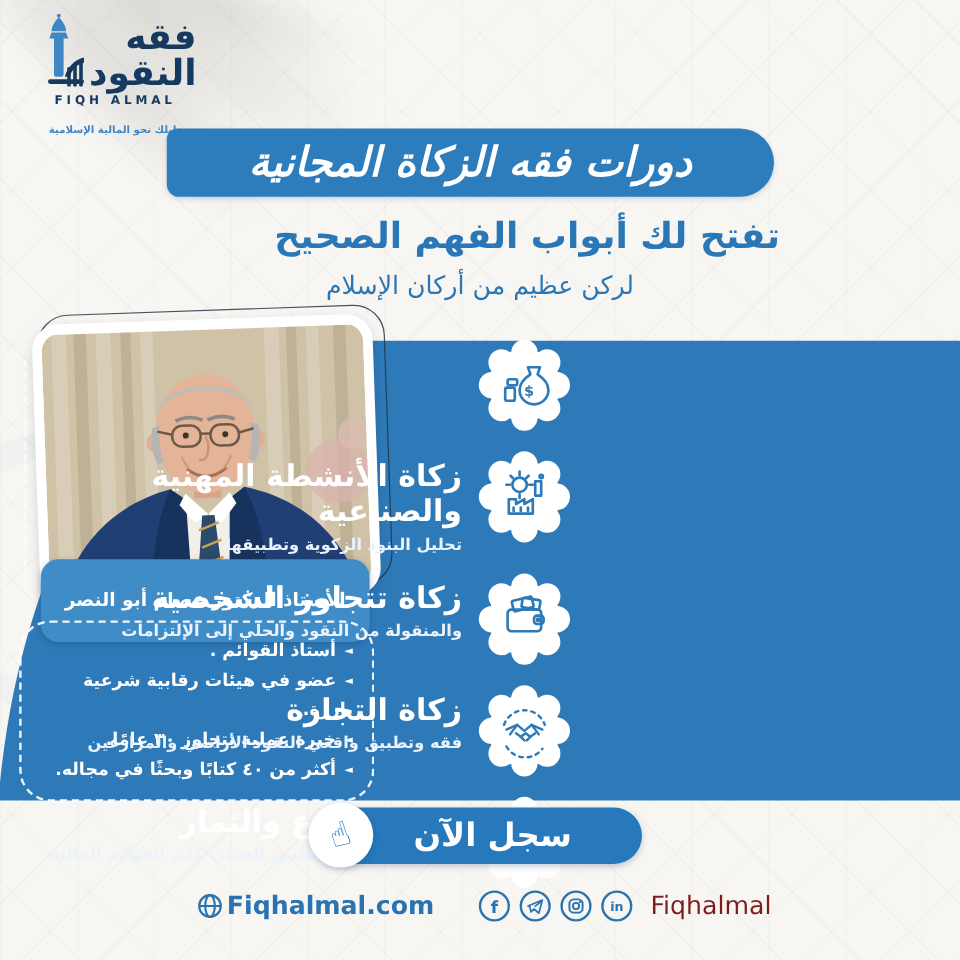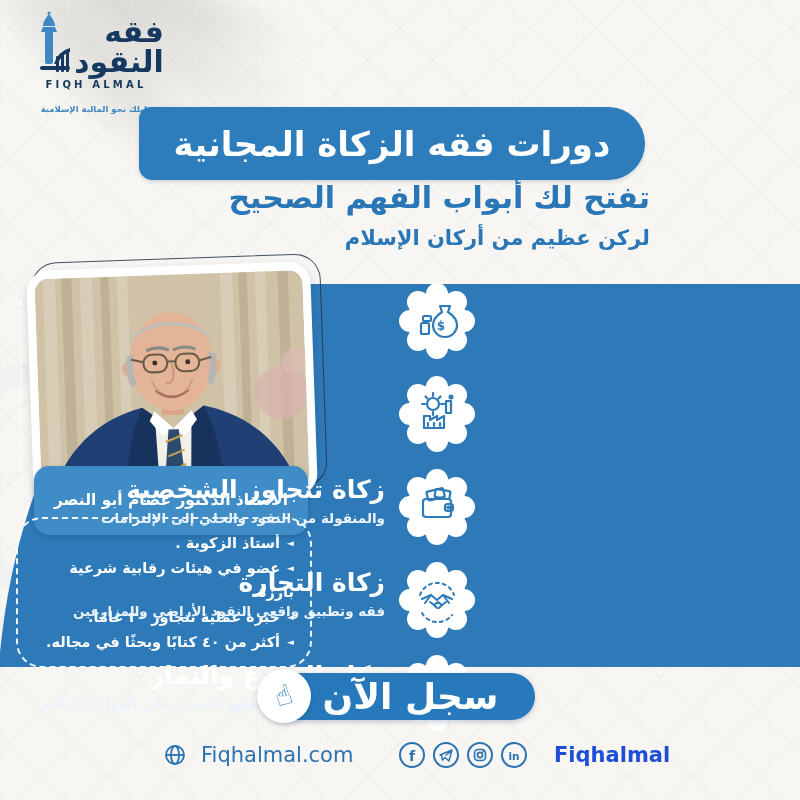--- a/index.html
+++ b/index.html
@@ -24,28 +24,28 @@
   
   .logo{position:absolute;top:10px;left:22px;width:148px;text-align:center;direction:ltr;}
   .logo-row{display:flex;align-items:flex-end;justify-content:center;gap:4px;}
   .logo-cal{direction:rtl;text-align:right;color:#17395f;font-weight:bold;line-height:.98;}
   .logo-cal .l1{font-size:30px;}
   .logo-cal .l2{font-size:30px;color:#153a62;}
   .logo-en{margin-top:3px;font-size:10px;font-weight:bold;letter-spacing:3.2px;color:#17395f;}
   .logo-tag{margin-top:14px;font-size:8.5px;font-weight:bold;color:#3e87c4;direction:rtl;}
 
   
-  .banner{position:absolute;top:107px;right:155px;width:506px;height:73px;background:#2d7cbc;
+  .banner{position:absolute;top:107px;right:155px;width:506px;height:57px;background:#2d7cbc;
     border-radius:14px 44px 44px 16px;box-shadow:0 2px 4px rgba(30,70,110,.18);
-    display:flex;align-items:center;justify-content:center;}
+    display:flex;align-items:center;justify-content:center;font-style:italic;}
   .banner-title{color:#fff;font-size:34px;font-weight:bold;}
   .sub1{position:absolute;top:180px;right:150px;width:500px;text-align:right;
     color:#2a77b7;font-size:30px;font-weight:bold;}
-  .sub2{position:absolute;top:226px;right:150px;width:500px;
-    color:#2a77b7;font-size:21px;font-weight:bold;}
+  .sub2{position:absolute;top:226px;right:150px;width:500px;text-align:center;
+    color:#2a77b7;font-size:21px;font-weight:normal;}
 
   
   .panel{position:absolute;left:0;top:0;}
 
   
   .photo-outline{position:absolute;right:476px;top:258px;width:288px;height:232px;
     border:1.5px solid rgba(35,52,72,.85);border-radius:26px;transform:rotate(-2deg);}
   .photo{position:absolute;right:486px;top:266px;width:268px;height:218px;background:#fff;
     border-radius:22px;padding:8px;transform:rotate(-2deg);box-shadow:0 4px 10px rgba(30,50,80,.18);}
   .photo svg{display:block;border-radius:15px;}
@@ -65,33 +65,33 @@
   .badge{flex:0 0 78px;width:78px;height:78px;margin-top:-6px;}
   .course-text{flex:1;padding-top:2px;}
   .course-title{color:#fff;font-size:25px;font-weight:bold;line-height:1.15;}
   .course-desc{color:#eaf3fc;font-size:13.5px;font-weight:600;margin-top:5px;}
   .vdash{position:absolute;left:20px;top:300px;height:192px;border-left:2px dashed rgba(255,255,255,.55);}
 
   
   .cta{position:absolute;right:265px;top:673px;width:272px;height:47px;background:#2879bb;
     border-radius:24px 24px 24px 24px;display:flex;align-items:center;justify-content:center;
     cursor:pointer;box-shadow:0 2px 5px rgba(25,60,100,.25);}
-  .cta-label{color:#fff;font-size:36px;font-weight:bold;margin-left:23px;}
+  .cta-label{color:#fff;font-size:27px;font-weight:bold;margin-left:23px;}
   .cta-circle{position:absolute;left:-6px;top:-4px;width:54px;height:54px;border-radius:50%;
     background:#fff;display:flex;align-items:center;justify-content:center;
     box-shadow:0 2px 5px rgba(25,60,100,.25);}
   .tap{color:#2879bb;font-size:28px;line-height:1;transform:rotate(-18deg);}
 
   
   .footer{position:absolute;left:0;right:0;top:738px;height:42px;direction:ltr;}
-  .site{position:absolute;left:163px;top:5px;display:flex;align-items:center;gap:14px;
-    color:#2a72b0;font-size:21px;font-weight:normal;cursor:pointer;}
+  .site{position:absolute;left:163px;top:5px;display:flex;align-items:center;gap:2px;
+    color:#2a72b0;font-size:21px;font-weight:bold;cursor:pointer;}
   .social{position:absolute;left:398px;top:3px;display:flex;align-items:center;gap:6px;}
   .soc-ic{width:28px;height:28px;cursor:pointer;}
-  .handle{color:#1d4ed8;font-size:21px;font-weight:bold;margin-left:20px;}
+  .handle{color:#7f1d1d;font-size:21px;font-weight:normal;margin-left:8px;}
 </style>
 </head>
 <body>
 
 <div class="poster">
   <div class="leafshadow ls1"></div>
   <div class="leafshadow ls2"></div>
   <div class="leafshadow ls3"></div>
   <div class="ring"></div>
 
@@ -184,21 +184,21 @@
       <path d="M130 86 q4 10 0 17 q-2 3 -6 2" stroke="#c89578" stroke-width="2" fill="none"></path>
       <path d="M114 112 q16 13 32 0" stroke="#a8705a" stroke-width="2.5" fill="none"></path>
       <path d="M110 102 q3 7 7 11 M150 102 q-3 7 -7 11" stroke="#cb9a7e" stroke-width="1.6" fill="none"></path>
     </svg>
   </div>
 
   <div class="name-pill">الأستاذ الدكتور عصام أبو النصر</div>
 
   <div class="creds">
     <ul>
-      <li><span class="blt"></span><span>أستاذ الزكوية .</span></li>
+      <li><span class="blt"></span><span>أستاذ القوائم .</span></li>
       <li><span class="blt"></span><span>عضو في هيئات رقابية شرعية بارزة.</span></li>
       <li><span class="blt"></span><span>خبرة عملية تتجاوز ٣٠ عامًا.</span></li>
       <li><span class="blt"></span><span>أكثر من ٤٠ كتابًا وبحثًا في مجاله.</span></li>
     </ul>
   </div>
 
   <div class="vdash"></div>
   <div class="courses">
 
     <div class="course-row">
@@ -238,20 +238,24 @@
         </g>
         <g stroke="#2e7ab8" stroke-width="2.2" fill="none" stroke-linecap="round" stroke-linejoin="round">
           <circle cx="35" cy="29" r="6"></circle>
           <path d="M35 21 v-3 M35 37 v3 M27 29 h-3 M43 29 h3 M29.5 23.5 l-2 -2 M40.5 23.5 l2 -2"></path>
           <path d="M26 53 v-12 h6 v4 l7 -4 v4 l7 -4 v12 z"></path>
           <rect x="48" y="26" width="5" height="12"></rect>
           <circle cx="53" cy="22" r="1.4"></circle>
           <path d="M30 48 v3 M36 48 v3 M42 48 v3"></path>
         </g>
       </svg>
+      <div class="course-text">
+        <div class="course-title">زكاة الأنشطة المهنية والصناعية</div>
+        <div class="course-desc">تحليل البنود الزكوية وتطبيقها</div>
+      </div>
     </div>
 
     <div class="course-row">
       <svg class="badge" viewBox="0 0 78 78">
         <g fill="#fff">
           <circle cx="66" cy="39" r="11"></circle>
             <circle cx="58" cy="20" r="11"></circle>
             <circle cx="39" cy="12" r="11"></circle>
           <circle cx="20" cy="20" r="11"></circle>
             <circle cx="12" cy="39" r="11"></circle>

